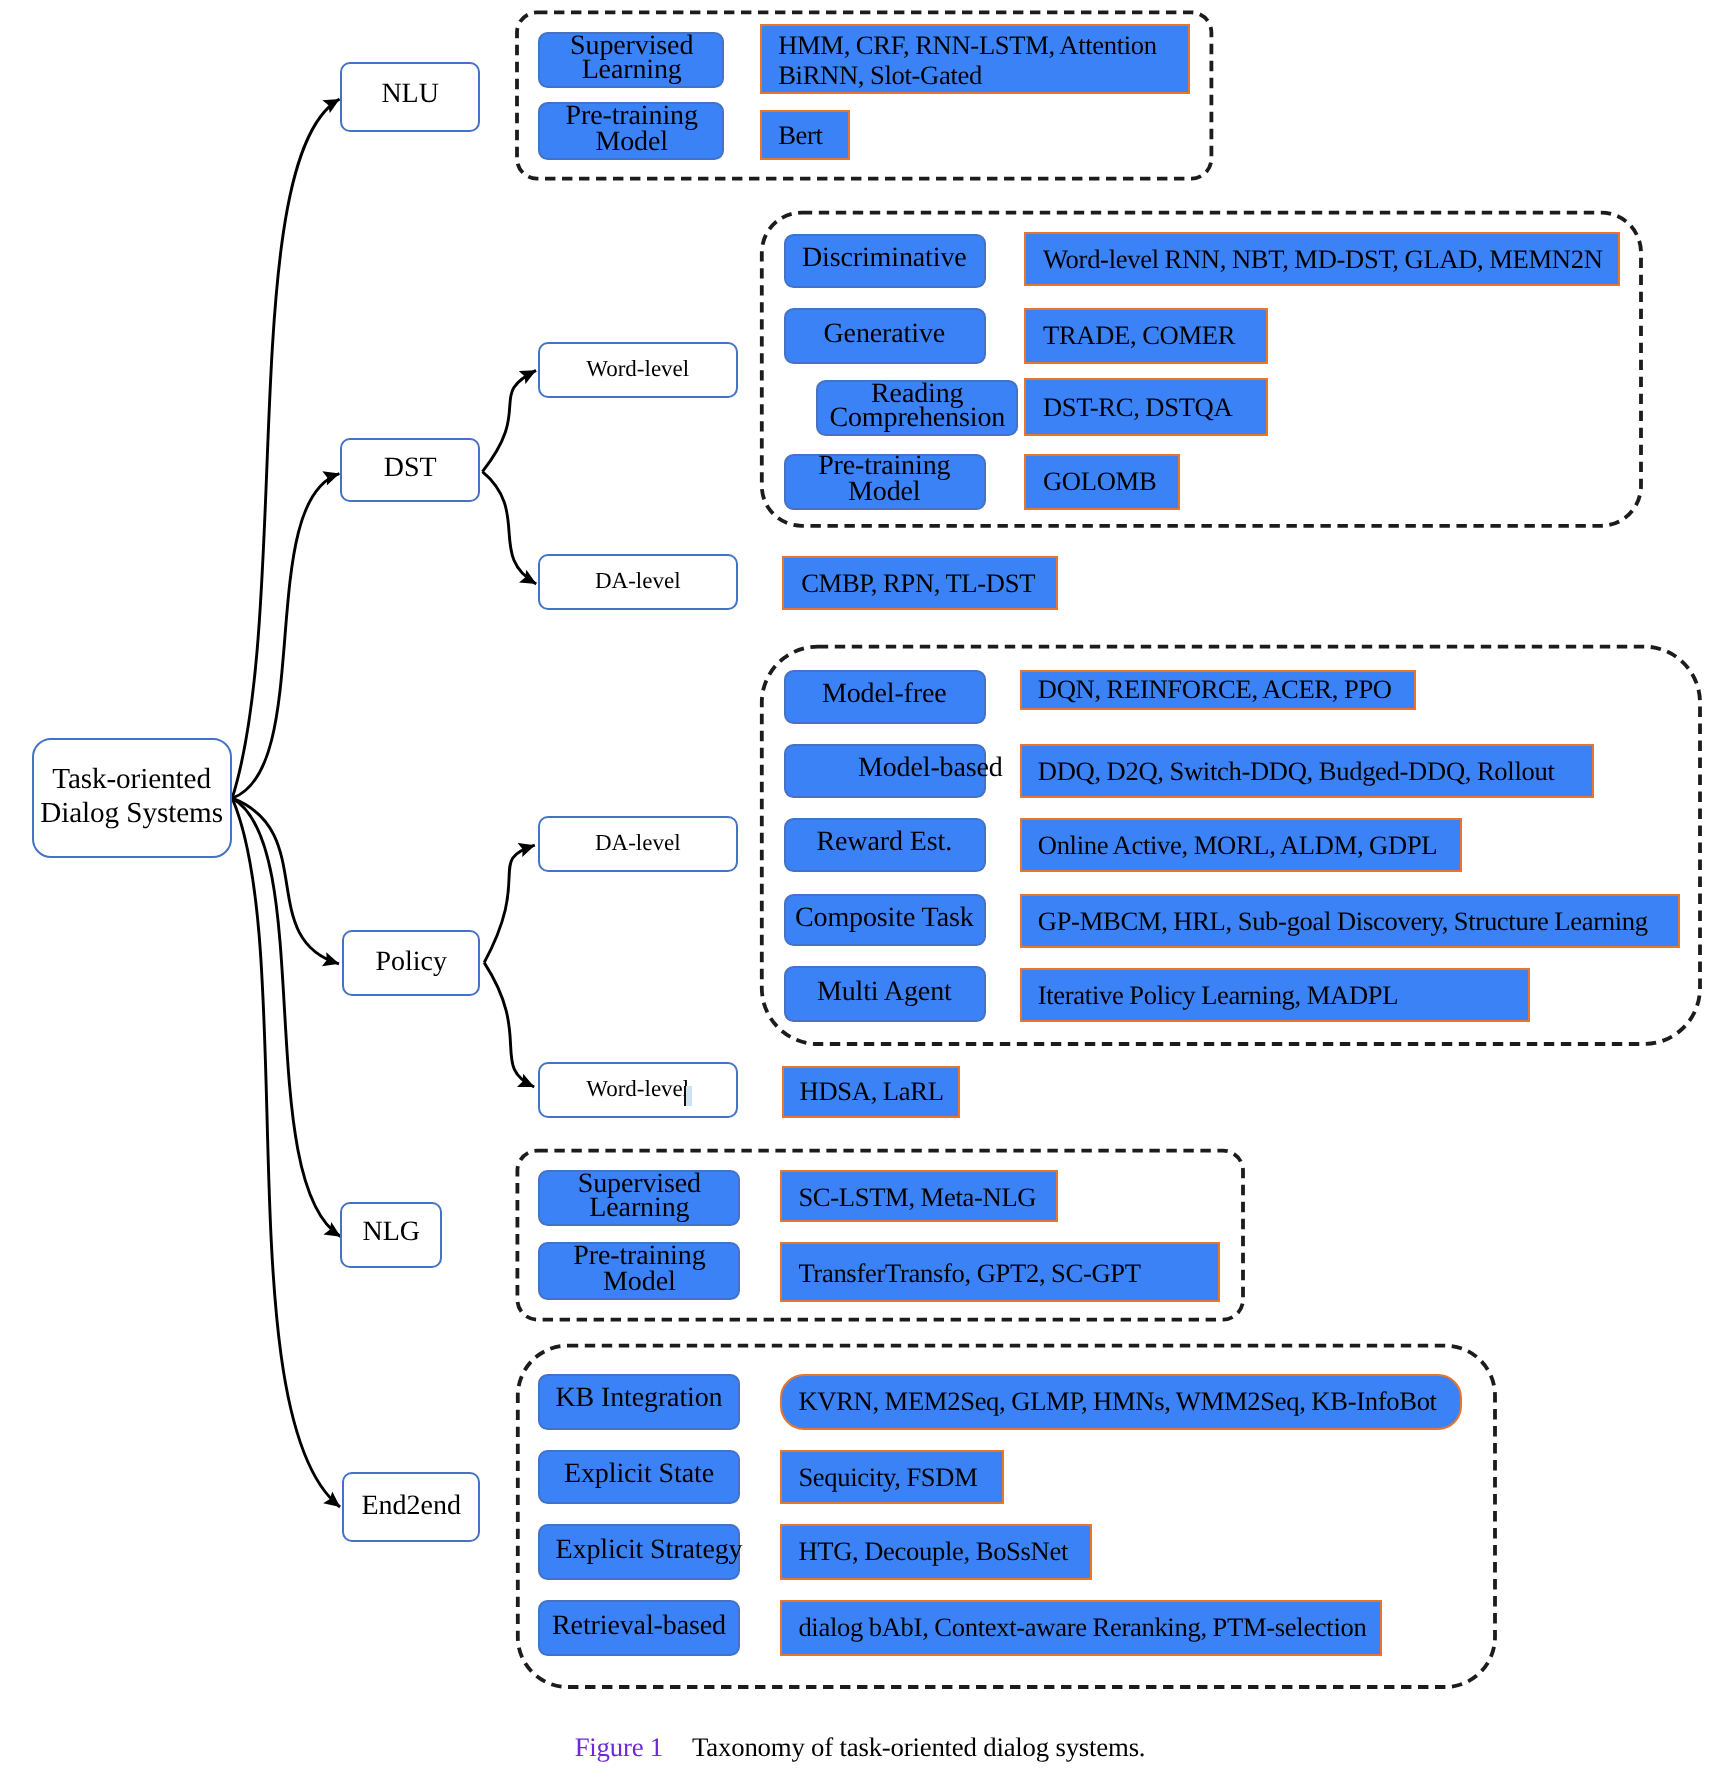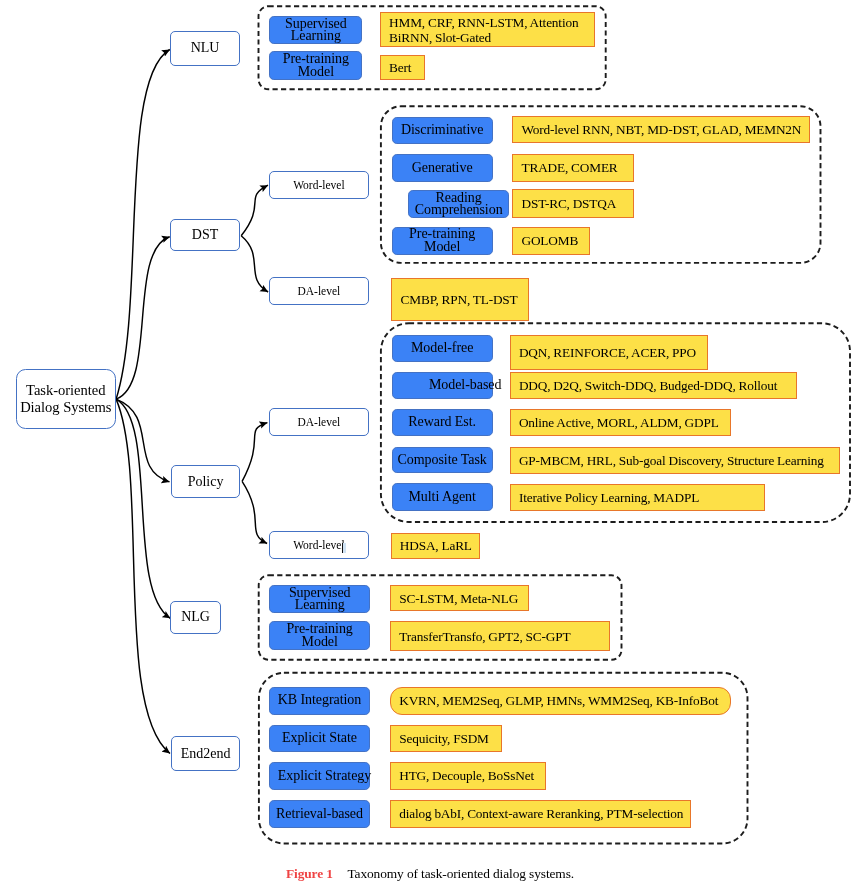--- a/index.html
+++ b/index.html
@@ -6,25 +6,25 @@
   html,body{margin:0;padding:0;}
   body{width:860px;height:892px;background:#ffffff;font-family:"Liberation Serif",serif;position:relative;overflow:hidden;
        -webkit-font-smoothing:antialiased;}
   #stage{position:absolute;left:0;top:0;width:860px;height:892px;}
   .node{position:absolute;box-sizing:border-box;display:flex;align-items:center;justify-content:center;
         text-align:center;color:#000;white-space:pre;}
   .n-root{background:#fff;border:1.35px solid #4472c4;border-radius:9.5px;font-size:14.6px;line-height:17.4px;letter-spacing:-0.05px;}
   .n-l1{background:#fff;border:1.35px solid #4472c4;border-radius:5px;font-size:14px;}
   .n-l2{background:#fff;border:1.35px solid #4472c4;border-radius:5px;font-size:11.5px;}
   .n-cat{background:#3b82f6;border:1.35px solid #4472c4;border-radius:4.8px;font-size:14px;letter-spacing:-0.06px;line-height:12.4px;}
-  .n-meth{background:#fde047;border:1.4px solid #e8762a;border-radius:0;justify-content:flex-start;
+  .n-meth{background:#3b82f6;border:1.4px solid #e8762a;border-radius:0;justify-content:flex-start;
           text-align:left;font-size:13.3px;letter-spacing:-0.16px;word-spacing:-0.25px;line-height:15px;padding:0 8.2px;overflow:hidden;}
   svg#edges,svg#groupsvg{position:absolute;left:0;top:0;width:860px;height:892px;}
   .caption{position:absolute;left:0;width:860px;text-align:center;font-size:13.4px;color:#000;letter-spacing:-0.1px;}
-  .cap-lbl{color:#ef4444;font-weight:bold;}
+  .cap-lbl{color:#6d28d9;font-weight:normal;}
   .cap-txt{margin-left:14.5px;}
 </style>
 </head>
 <body>
 
 <div id="stage">
   <svg id="edges" viewBox="0 0 860 892">
     <defs>
       <marker id="arrow" markerWidth="8.2" markerHeight="7.8" refX="7.9" refY="3.9" orient="auto" markerUnits="userSpaceOnUse">
         <path d="M0.1,0.2 L8.0,3.9 L0.1,7.6 L1.5,3.9 Z" fill="#000"></path>
@@ -86,22 +86,22 @@
       <div class="node n-cat" style="left: 269.1px; top: 724.5px; width: 100.8px; height: 27.5px;">Explicit State</div>
       <div class="node n-cat" style="left: 269.1px; top: 762.3px; width: 100.8px; height: 27.4px; padding-left: 10px;">Explicit Strategy</div>
       <div class="node n-cat" style="left: 269.1px; top: 800px; width: 100.8px; height: 27.5px;">Retrieval-based</div>
       <div class="node n-meth" style="left: 379.9px; top: 11.9px; width: 214.9px; height: 35.4px;">HMM, CRF, RNN-LSTM, Attention
 BiRNN, Slot-Gated</div>
       <div class="node n-meth" style="left: 379.9px; top: 54.5px; width: 45.4px; height: 25.3px;">Bert</div>
       <div class="node n-meth" style="left: 512.3px; top: 115.6px; width: 298.2px; height: 27.9px;">Word-level RNN, NBT, MD-DST, GLAD, MEMN2N</div>
       <div class="node n-meth" style="left: 512.3px; top: 154px; width: 121.9px; height: 27.7px;">TRADE, COMER</div>
       <div class="node n-meth" style="left: 512.3px; top: 189.2px; width: 121.9px; height: 28.5px;">DST-RC, DSTQA</div>
       <div class="node n-meth" style="left: 512.3px; top: 226.5px; width: 77.8px; height: 28.5px;">GOLOMB</div>
-      <div class="node n-meth" style="left: 391.4px; top: 277.6px; width: 137.5px; height: 43px;">CMBP, RPN, TL-DST</div>
-      <div class="node n-meth" style="left: 509.7px; top: 334.7px; width: 198.4px; height: 35px;">DQN, REINFORCE, ACER, PPO</div>
+      <div class="node n-meth" style="left: 391.4px; top: 277.6px; width: 137.5px; height: 27px;">CMBP, RPN, TL-DST</div>
+      <div class="node n-meth" style="left: 509.7px; top: 334.7px; width: 198.4px; height: 20px;">DQN, REINFORCE, ACER, PPO</div>
       <div class="node n-meth" style="left: 509.7px; top: 372.2px; width: 287.2px; height: 27px;">DDQ, D2Q, Switch-DDQ, Budged-DDQ, Rollout</div>
       <div class="node n-meth" style="left: 509.7px; top: 409.2px; width: 221.8px; height: 27.3px;">Online Active, MORL, ALDM, GDPL</div>
       <div class="node n-meth" style="left: 509.7px; top: 446.7px; width: 330.5px; height: 27.1px;">GP-MBCM, HRL, Sub-goal Discovery, Structure Learning</div>
       <div class="node n-meth" style="left: 509.7px; top: 483.8px; width: 254.9px; height: 27.3px;">Iterative Policy Learning, MADPL</div>
       <div class="node n-meth" style="left: 390.6px; top: 532.8px; width: 89.4px; height: 26.2px;">HDSA, LaRL</div>
       <div class="node n-meth" style="left: 390px; top: 585.4px; width: 139px; height: 26px;">SC-LSTM, Meta-NLG</div>
       <div class="node n-meth" style="left: 390px; top: 621.3px; width: 220.4px; height: 29.5px;">TransferTransfo, GPT2, SC-GPT</div>
       <div class="node n-meth" style="left: 390px; top: 686.8px; width: 340.5px; height: 27.8px; border-radius: 12px;">KVRN, MEM2Seq, GLMP, HMNs, WMM2Seq, KB-InfoBot</div>
       <div class="node n-meth" style="left: 390px; top: 724.5px; width: 112.2px; height: 27.5px;">Sequicity, FSDM</div>
       <div class="node n-meth" style="left: 390px; top: 762.3px; width: 156.2px; height: 27.4px;">HTG, Decouple, BoSsNet</div>

